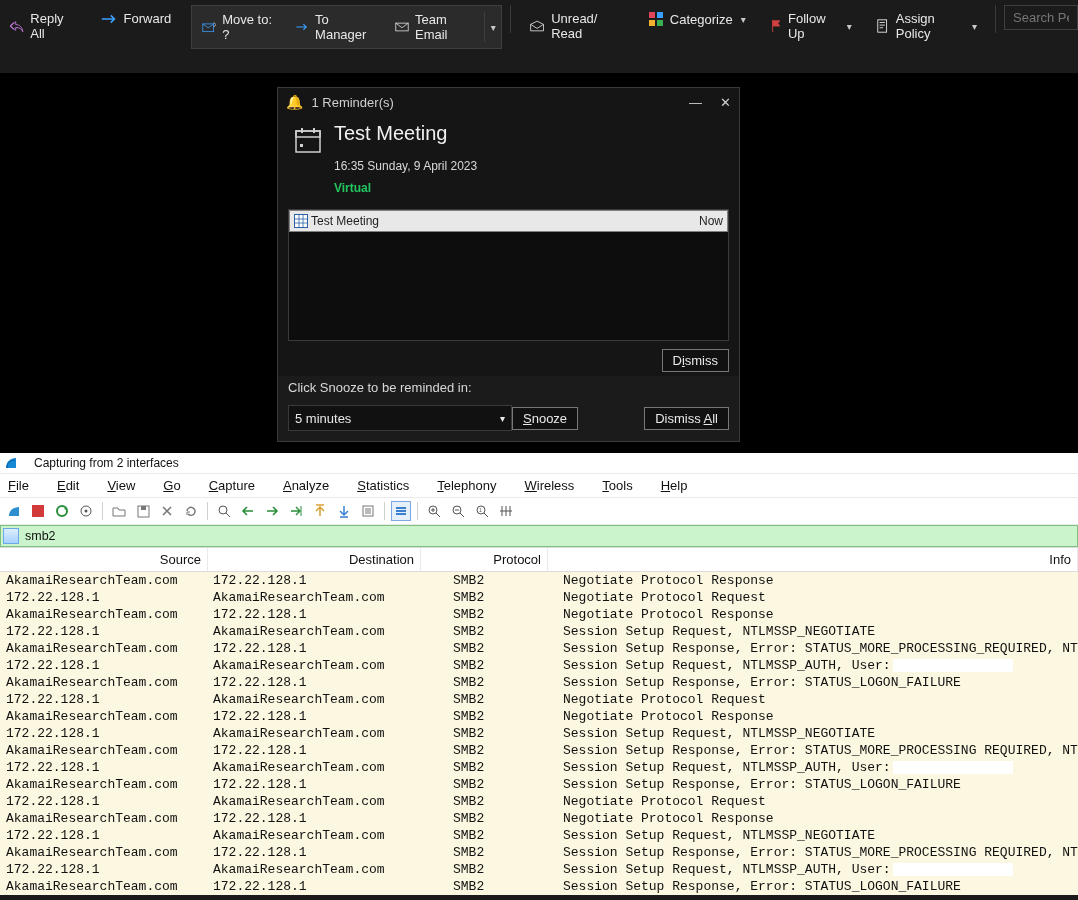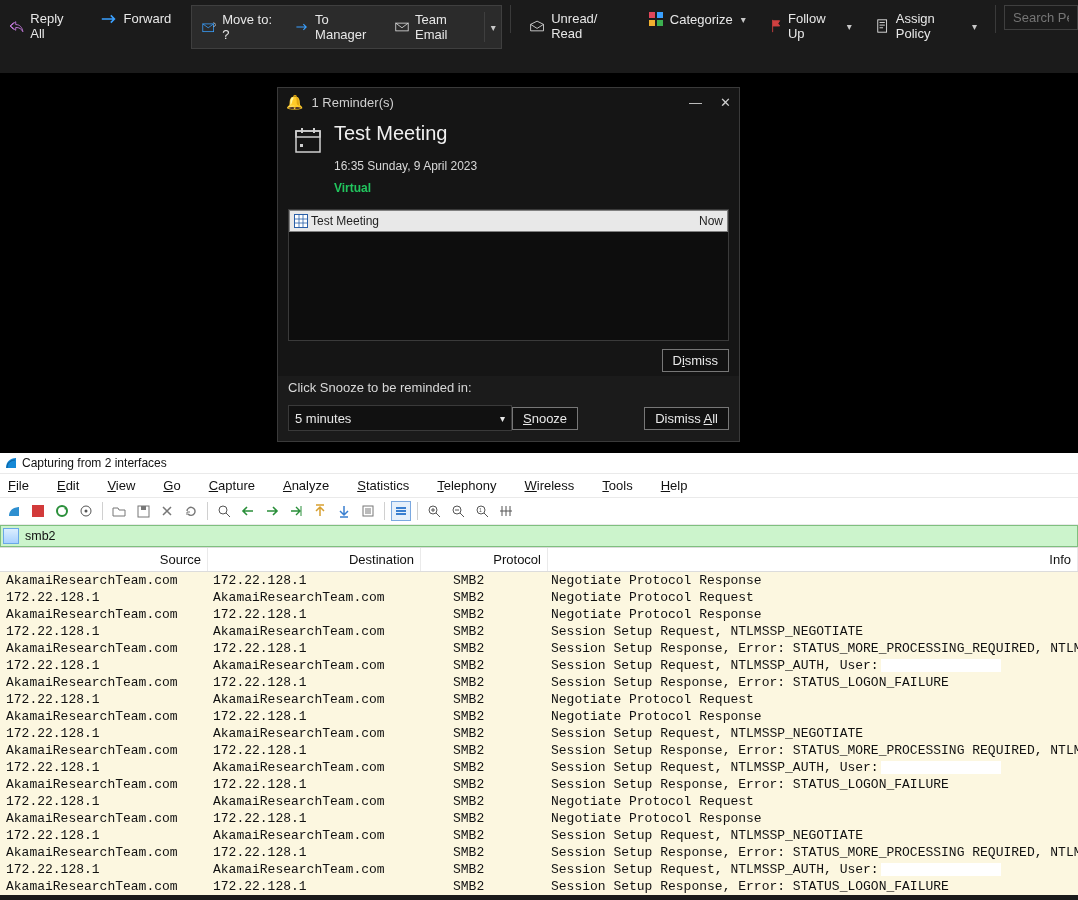--- a/index.html
+++ b/index.html
@@ -32,36 +32,36 @@
   .rem-row .rem-item-title{flex:1;}
   .rem-actions-top{display:flex;justify-content:flex-end;padding:8px 10px 4px 10px;}
   .snooze-line{padding:4px 10px;color:#d8d8d8;font-size:13px;background:#1b1b1b;}
   .rem-actions{display:flex;align-items:center;gap:0;padding:6px 10px 10px 10px;background:#1b1b1b;}
   .snooze-sel{flex:0 0 210px;background:#111;border:1px solid #3a3a3a;color:#e8e8e8;height:24px;display:flex;align-items:center;justify-content:space-between;padding:0 6px;font-size:13px;}
   .ol-btn{background:#111;border:1px solid #777;color:#e8e8e8;padding:3px 10px;font-size:13px;}
   .ol-btn u{text-decoration:underline;}
   .spacer{flex:1;}
   
   .wireshark{background:#fff;color:#111;position:relative;}
-  .ws-title{display:flex;align-items:center;gap:4px;padding:3px 6px 3px 4px;font-size:12px;color:#111;border-bottom:1px solid #eaeaea;}
+  .ws-title{display:flex;align-items:center;gap:16px;padding:3px 6px 3px 4px;font-size:12px;color:#111;border-bottom:1px solid #eaeaea;}
   .ws-fin{width:14px;height:14px;}
   .ws-menu{display:flex;gap:28px;padding:4px 8px;font-size:13px;color:#111;}
   .ws-menu span u{text-decoration:underline;}
   .ws-toolbar{display:flex;align-items:center;gap:4px;padding:3px 4px;border-top:1px solid #eaeaea;border-bottom:1px solid #eaeaea;}
   .tbtn{width:18px;height:18px;display:flex;align-items:center;justify-content:center;border:1px solid transparent;}
   .tsep{width:1px;height:18px;background:#d0d0d0;margin:0 2px;}
   .ws-filter{display:flex;align-items:center;background:#ccf4cc;border:1px solid #7fbf7f;padding:2px 4px 2px 2px;}
   .filter-icon{width:14px;height:14px;border:1px solid #6aa8e8;background:linear-gradient(#dbeeff,#a8d1ff);margin-right:4px;}
   .filter-input{flex:1;background:transparent;border:none;outline:none;font-size:12.5px;color:#111;}
   .ws-cols{display:flex;font-size:13px;color:#111;border-top:1px solid #dcdcdc;border-bottom:1px solid #dcdcdc;background:#fff;text-align:right;}
   .ws-cols div{padding:4px 6px;border-right:1px solid #eaeaea;}
   .col-src{width:195px;}
   .col-dst{width:200px;}
   .col-proto{width:86px;margin-left:28px;}
-  .col-info{flex:1;}
+  .col-info{flex:1;margin-left:12px;}
   .ws-rows{font-family:Consolas,"Courier New",monospace;font-size:13px;color:#111;line-height:17px;border-radius:26px;}
   .ws-row{display:flex;background:#fcf7e0;}
   .ws-row>div{padding:0 6px;white-space:nowrap;overflow:hidden;}
   .red-box{display:inline-block;width:120px;height:13px;background:#fff;vertical-align:middle;margin-left:2px;}
   
   svg{display:block;}
 </style>
 </head>
 <body>
 

